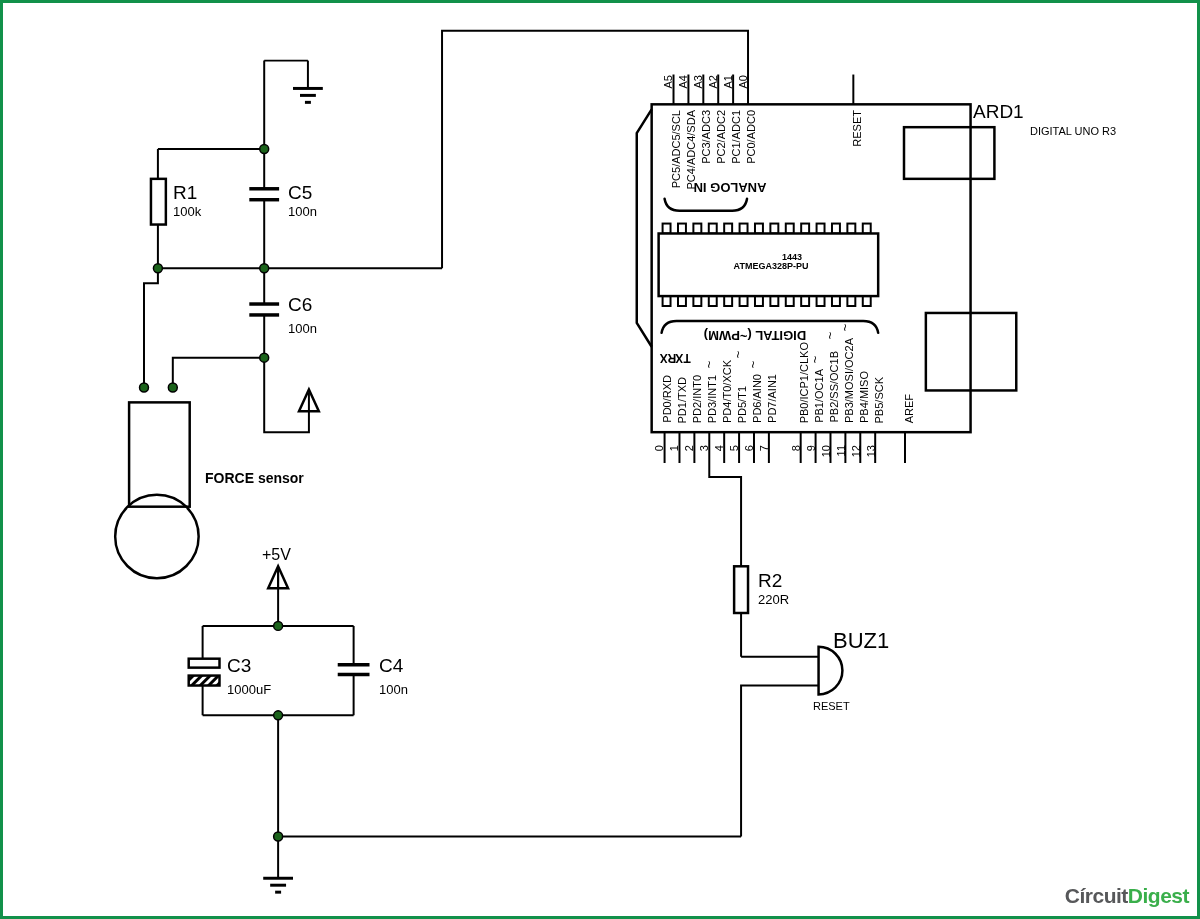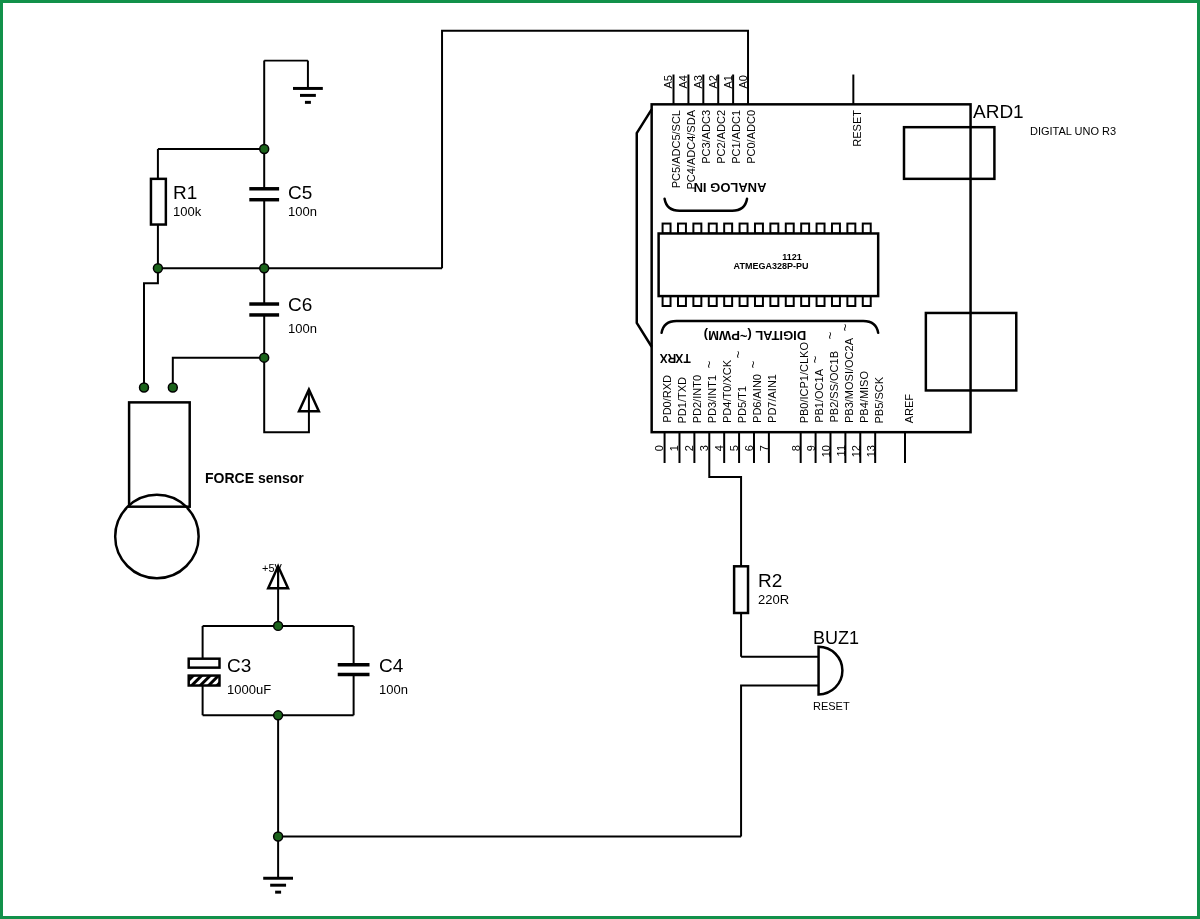--- a/index.html
+++ b/index.html
@@ -151,38 +151,38 @@
     </g>
   </svg>
 
   <div class="t name" style="left:170px;top:180px">R1</div>
   <div class="t val" style="left:170px;top:202px">100k</div>
   <div class="t name" style="left:285px;top:180px">C5</div>
   <div class="t val" style="left:285px;top:202px">100n</div>
   <div class="t name" style="left:285px;top:292px">C6</div>
   <div class="t val" style="left:285px;top:319px">100n</div>
   <div class="t bold" style="left:202px;top:468px;font-size:14px">FORCE sensor</div>
-  <div class="t" style="left:259px;top:559px;font-size:11px">+5V</div>
+  <div class="t" style="left:259px;top:543px;font-size:16px">+5V</div>
   <div class="t name" style="left:224px;top:653px">C3</div>
   <div class="t val" style="left:224px;top:680px">1000uF</div>
   <div class="t name" style="left:376px;top:653px">C4</div>
   <div class="t val" style="left:376px;top:680px">100n</div>
   <div class="t name" style="left:755px;top:568px">R2</div>
   <div class="t val" style="left:755px;top:590px">220R</div>
-  <div class="t" style="left:810px;top:626px;font-size:18px">BUZ1</div>
+  <div class="t" style="left:830px;top:626px;font-size:22px">BUZ1</div>
   <div class="t" style="left:810px;top:697px;font-size:11px">RESET</div>
   <div class="t name" style="left:970px;top:99px">ARD1</div>
   <div class="t" style="left:1027px;top:122px;font-size:11px">DIGITAL UNO R3</div>
 
   <div class="t flip bold" style="left:677px;top:177px;width:100px;font-size:13px">ANALOG IN</div>
   <div class="t flip bold" style="left:677px;top:325px;width:150px;font-size:13px">DIGITAL (~PWM)</div>
   <div class="t flip bold" style="left:655px;top:348px;width:20px;font-size:12px">RX</div>
   <div class="t flip bold" style="left:670px;top:348px;width:20px;font-size:12px">TX</div>
 
-  <div class="t bold" style="left:759px;top:250px;width:60px;font-size:9px;text-align:center">1121</div>
+  <div class="t bold" style="left:759px;top:250px;width:60px;font-size:9px;text-align:center">1443</div>
   <div class="t bold" style="left:698px;top:259px;width:140px;font-size:9px;text-align:center">ATMEGA328P-PU</div>
 
   <div class="t pin vert" style="left:659px;top:72px">A5</div>
   <div class="t pin vert" style="left:674px;top:72px">A4</div>
   <div class="t pin vert" style="left:689px;top:72px">A3</div>
   <div class="t pin vert" style="left:704px;top:72px">A2</div>
   <div class="t pin vert" style="left:719px;top:72px">A1</div>
   <div class="t pin vert" style="left:734px;top:72px">A0</div>
 
   <div class="t pin vert" style="left:667px;top:107px">PC5/ADC5/SCL</div>
@@ -225,14 +225,17 @@
   <div class="t pin vert" style="left:847px;top:442px">12</div>
   <div class="t pin vert" style="left:862px;top:442px">13</div>
 
   <div class="tl" style="left:703px;top:354px">~</div>
   <div class="tl" style="left:732px;top:344px">~</div>
   <div class="tl" style="left:747px;top:354px">~</div>
   <div class="tl" style="left:809px;top:349px">~</div>
   <div class="tl" style="left:824px;top:325px">~</div>
   <div class="tl" style="left:839px;top:317px">~</div>
 
+  <div class="t logo" style="left:990px;top:881px;width:196px;text-align:right">
+    <span class="p1">Círcuit</span><span class="p2">Digest</span>
+  </div>
 
 </div>
 
 </body></html>

